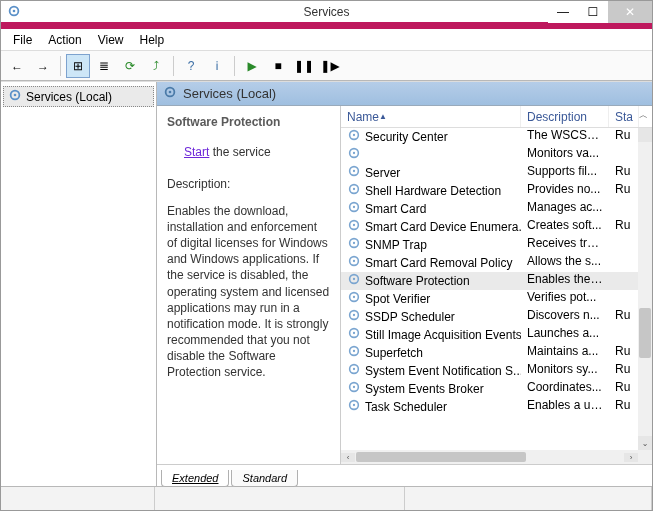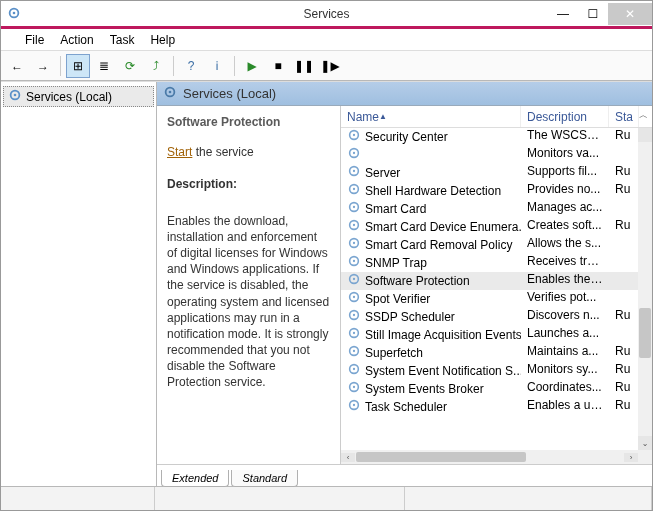--- a/index.html
+++ b/index.html
@@ -1,27 +1,27 @@
 <!DOCTYPE html>
 <html><head>
 <meta charset="utf-8">
 <style>
 * { box-sizing: border-box; margin: 0; padding: 0; font-family: "Segoe UI", Tahoma, sans-serif; font-size: 12px; }
 body { background: #fff; width: 653px; height: 511px; overflow: hidden; border: 1px solid #999; display: flex; flex-direction: column; }
 
 
-.titlebar { height: 28px; display: flex; align-items: center; background: #fff; border-bottom: 3px solid #be185d; position: relative; }
+.titlebar { height: 28px; display: flex; align-items: center; background: #fff; border-bottom: 7px solid #be185d; position: relative; }
 .titlebar .app-icon { width: 16px; height: 16px; margin: 0 6px; }
 .titlebar .title { position: absolute; left: 50%; transform: translateX(-50%); color: #333; }
 .titlebar .win-controls { position: absolute; right: 0; display: flex; }
 .titlebar .win-btn { width: 30px; height: 22px; display: flex; align-items: center; justify-content: center; background: #fff; }
 .titlebar .win-btn.close { width: 44px; background: #c9c9c9; color: #fff; }
 
 
-.menubar { height: 22px; display: flex; align-items: center; padding: 0 16px; border-bottom: 1px solid #ddd; }
+.menubar { height: 22px; display: flex; align-items: center; padding: 0 4px; border-bottom: 1px solid #ddd; }
 .menubar .menu-item { padding: 2px 8px; cursor: default; }
 
 
 .toolbar { height: 30px; display: flex; align-items: center; padding: 0 4px; border-bottom: 1px solid #b8b8b8; background: #fafafa; gap: 2px; }
 .toolbar .tool-btn { width: 24px; height: 24px; display: flex; align-items: center; justify-content: center; border: 1px solid transparent; }
 .toolbar .tool-btn.active { border: 1px solid #7da2ce; background: #cde6f7; }
 .toolbar .sep { width: 1px; height: 20px; background: #ccc; margin: 0 3px; }
 
 
 .main { flex: 1; display: flex; border-top: 1px solid #ddd; min-height: 0; }
@@ -30,22 +30,22 @@
 .tree-node.selected { background: #eaeaea; border: 1px dotted #888; }
 
 .right-pane { flex: 1; display: flex; flex-direction: column; min-width: 0; }
 .pane-header { height: 24px; background: linear-gradient(#b5cde8,#9fbfe0); display: flex; align-items: center; padding: 0 6px; gap: 6px; color: #333; border-bottom: 1px solid #9ab; }
 .pane-header-text { font-size: 13px; }
 
 .content-row { flex: 1; display: flex; min-height: 0; }
 .details-pane { width: 184px; padding: 8px 10px; border-right: 1px solid #ccc; font-size: 12px; color: #333; line-height: 1.35; }
 .details-pane .svc-name { font-weight: bold; color: #5a5a5a; margin-bottom: 14px; }
 .details-pane .svc-start { margin-bottom: 16px; }
-.details-pane .svc-start a { color: #a16207; text-decoration: underline; }
-.details-pane .svc-desc-label { margin-bottom: 20px; font-weight: bold; }
+.details-pane .svc-start a { color: #6d28d9; text-decoration: underline; margin-left: 17px; }
+.details-pane .svc-desc-label { margin-bottom: 10px; }
 
 .list-pane { flex: 1; display: flex; flex-direction: column; min-width: 0; position: relative; }
 .list-header { height: 22px; display: flex; border-bottom: 1px solid #ddd; background: #fff; color: #3b5998; }
 .list-header .col { padding: 3px 6px; border-right: 1px solid #eee; display: flex; align-items: center; overflow: hidden; white-space: nowrap; }
 .col-name { width: 180px; } .col-desc { width: 88px; } .col-sta { width: 30px; }
 .sort-arrow { font-size: 8px; color: #3b5998; }
 
 .list-body { flex: 1; overflow: hidden; }
 .row { height: 18px; display: flex; align-items: flex-start; }
 .row.selected { background: #eaeaea; }
@@ -57,21 +57,21 @@
 .vscroll .up-arrow, .vscroll .dn-arrow { height: 14px; display:flex; align-items:center; justify-content:center; font-size:8px; color:#555; background:#e6e6e6;}
 .vscroll .thumb { position: absolute; left: 1px; right: 1px; top: 180px; height: 50px; background: #c6c6c6; border-radius: 2px; }
 .hscroll { position: absolute; left: 0; right: 14px; bottom: 0; height: 14px; background: #f0f0f0; display:flex; align-items:center; }
 .hscroll .l-arrow, .hscroll .r-arrow { width:14px; text-align:center; font-size:8px; color:#555; background:#e6e6e6; }
 .hscroll .hthumb { flex: 0 0 170px; height: 10px; margin-left: 1px; background: #c6c6c6; border-radius: 2px; }
 .hscroll .htrack { flex:1; }
 .scroll-corner { position:absolute; right:0; bottom:0; width:14px; height:14px; background:#f0f0f0; }
 
 .tabs-row { height: 22px; display: flex; align-items: flex-end; padding-left: 4px; border-top: 1px solid #ccc; background: #fff; }
 .tab { padding: 2px 10px; border: 1px solid #b0b0b0; border-top: none; background: #fafafa; font-style: italic; font-size: 11px; position: relative; top: 1px; border-radius: 0 0 4px 4px; margin-right: 2px; cursor: default; }
-.tab.active { background: #fff; }
+.tab.active { background: #fff; text-decoration: underline; }
 
 .statusbar { height: 24px; border-top: 1px solid #b8b8b8; background: #f3f3f3; display: flex; }
 .statusbar .seg { border-right: 1px solid #ccc; height: 100%; }
 .statusbar .seg:nth-child(1){ width: 154px; } .statusbar .seg:nth-child(2){ width: 250px; } .statusbar .seg:nth-child(3){ flex:1; }
 
 
 .gear-svg { width: 14px; height: 14px; }
 </style>
 </head>
 <body>
@@ -87,21 +87,21 @@
   <div class="win-controls">
     <div class="win-btn">—</div>
     <div class="win-btn">☐</div>
     <div class="win-btn close">✕</div>
   </div>
 </div>
 
 <div class="menubar">
   <div class="menu-item">File</div>
   <div class="menu-item">Action</div>
-  <div class="menu-item">Task</div>
+  <div class="menu-item">View</div>
   <div class="menu-item">Help</div>
 </div>
 
 <div class="toolbar">
   <div class="tool-btn">
       <span>←</span>
     </div>
   <div class="tool-btn">
       <span>→</span>
     </div>
@@ -247,34 +247,34 @@
               </div>
               <div class="cell desc">Creates soft...</div>
               <div class="cell sta">Ru</div>
             </div>
             <div class="row">
               <div class="cell name">
                 <span><svg class="gear-svg" viewBox="0 0 16 16">
                     <circle cx="8" cy="8" r="5" fill="none" stroke="#7aa5d0" stroke-width="1.8"></circle>
                     <circle cx="8" cy="8" r="1.3" fill="#7aa5d0"></circle>
                   </svg></span>
+                <span>SNMP Trap</span>
+              </div>
+              <div class="cell desc">Receives tra...</div>
+              <div class="cell sta"></div>
+            </div>
+            <div class="row">
+              <div class="cell name">
+                <span><svg class="gear-svg" viewBox="0 0 16 16">
+                    <circle cx="8" cy="8" r="5" fill="none" stroke="#7aa5d0" stroke-width="1.8"></circle>
+                    <circle cx="8" cy="8" r="1.3" fill="#7aa5d0"></circle>
+                  </svg></span>
                 <span>Smart Card Removal Policy</span>
               </div>
               <div class="cell desc">Allows the s...</div>
-              <div class="cell sta"></div>
-            </div>
-            <div class="row">
-              <div class="cell name">
-                <span><svg class="gear-svg" viewBox="0 0 16 16">
-                    <circle cx="8" cy="8" r="5" fill="none" stroke="#7aa5d0" stroke-width="1.8"></circle>
-                    <circle cx="8" cy="8" r="1.3" fill="#7aa5d0"></circle>
-                  </svg></span>
-                <span>SNMP Trap</span>
-              </div>
-              <div class="cell desc">Receives tra...</div>
               <div class="cell sta"></div>
             </div>
             <div class="row selected">
               <div class="cell name">
                 <span><svg class="gear-svg" viewBox="0 0 16 16">
                     <circle cx="8" cy="8" r="5" fill="none" stroke="#7aa5d0" stroke-width="1.8"></circle>
                     <circle cx="8" cy="8" r="1.3" fill="#7aa5d0"></circle>
                   </svg></span>
                 <span>Software Protection</span>
               </div>

